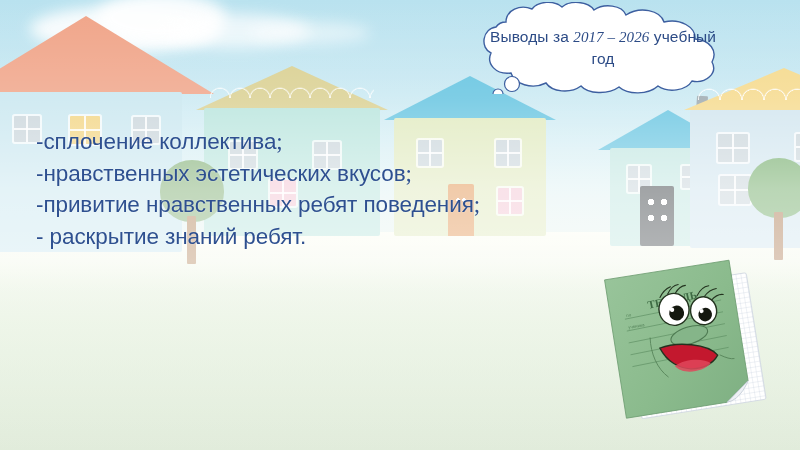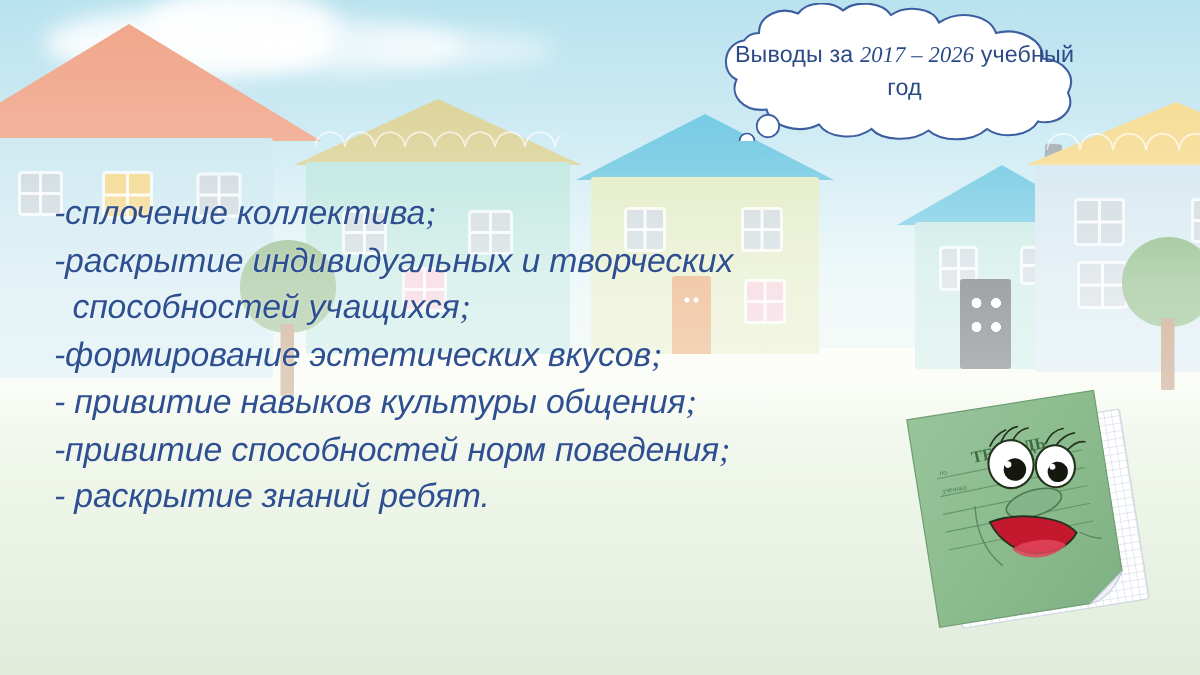--- a/index.html
+++ b/index.html
@@ -138,21 +138,21 @@
   .bullets {
     position: absolute;
     left: 36px; top: 126px;
     width: 620px;
     color: #2e5090;
     font-size: 22.5px;
     line-height: 31.5px;
     letter-spacing: -.1px;
     text-shadow: 0 0 2px rgba(255,255,255,.55);
   }
-  .bullets p { margin: 0; white-space: pre-wrap; font-style: italic; }
+  .bullets p { margin: 0; white-space: pre-wrap; }
   .semi {
     font-family: "Liberation Serif", serif;
     font-size: 23px;
   }
 
   
   .notebook {
     position: absolute;
     left: 590px; top: 248px;
     width: 190px; height: 172px;
@@ -267,28 +267,25 @@
       <span>
         <span>Выводы за </span><span class="yr">2017</span><span class="yr"> – </span><span class="yr">2026</span><span> учебный год</span>
       </span>
     </div>
   </div>
 
   <div class="bullets">
 
     <p><span>-</span><span>сплочение коллектива</span><span class="semi">;</span></p>
 
-    <p><span>-</span><span>раскрытие индивидуальных и творческих
-  способностей учащихся</span><span class="semi">;</span></p>
-
-    <p><span>-</span><span>формирование эстетических вкусов</span><span class="semi">;</span></p>
-
-    <p><span>-</span><span> привитие навыков культуры общения</span><span class="semi">;</span></p>
-
-    <p><span>-</span><span>привитие способностей норм поведения</span><span class="semi">;</span></p>
+
+    <p><span>-</span><span>нравственных эстетических вкусов</span><span class="semi">;</span></p>
+
+
+    <p><span>-</span><span>привитие нравственных ребят поведения</span><span class="semi">;</span></p>
 
     <p><span>-</span><span> раскрытие знаний ребят</span><span>.</span></p>
 
   </div>
 
   <div class="notebook">
     <svg width="190" height="172" viewBox="0 0 190 172" aria-hidden="true">
       <defs>
         <pattern id="gridpaper" width="5" height="5" patternUnits="userSpaceOnUse">
           <rect width="5" height="5" fill="#ffffff"></rect>

